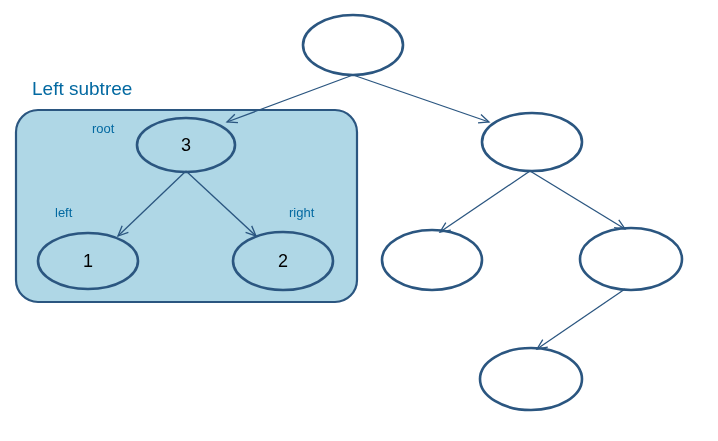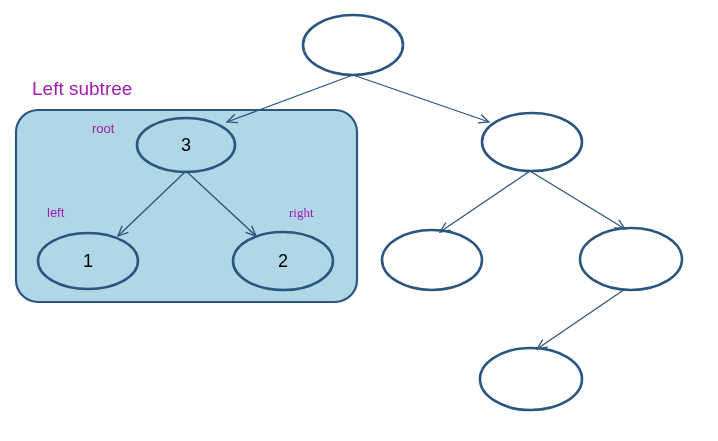--- a/index.html
+++ b/index.html
@@ -47,21 +47,21 @@
   .node-text {
     font-family: "Liberation Sans", sans-serif;
     font-size: 18px;
     fill: #000000;
     text-anchor: middle;
     dominant-baseline: middle;
   }
   .caption-text {
     position: absolute;
     font-family: "Liberation Sans", sans-serif;
-    color: #a21caf;
+    color: #0369a1;
     white-space: nowrap;
     line-height: 1;
   }
   .caption-title {
     font-size: 19px;
   }
   .caption-small {
     font-size: 13px;
   }
 </style>
@@ -133,16 +133,16 @@
         <g>
           <ellipse cx="531" cy="379" rx="51" ry="31" class="node-ellipse" stroke="#2B5680"></ellipse>
         </g>
       </g>
   </svg>
 
   <div class="caption-text caption-title" id="group-caption" style="left: 32px; top: 79px;">Left subtree</div>
 
   <div class="caption-text caption-small" id="label-root" style="left: 92px; top: 122px;">root</div>
 
-  <div class="caption-text caption-small" id="label-left" style="left: 47px; top: 206px;">left</div>
+  <div class="caption-text caption-small" id="label-left" style="left: 55px; top: 206px;">left</div>
 
-  <div class="caption-text caption-small" id="label-right" style="left: 289px; top: 206px; font-family: Liberation Serif, serif;">right</div>
+  <div class="caption-text caption-small" id="label-right" style="left: 289px; top: 206px;">right</div>
 </div>
 
 </body></html>

